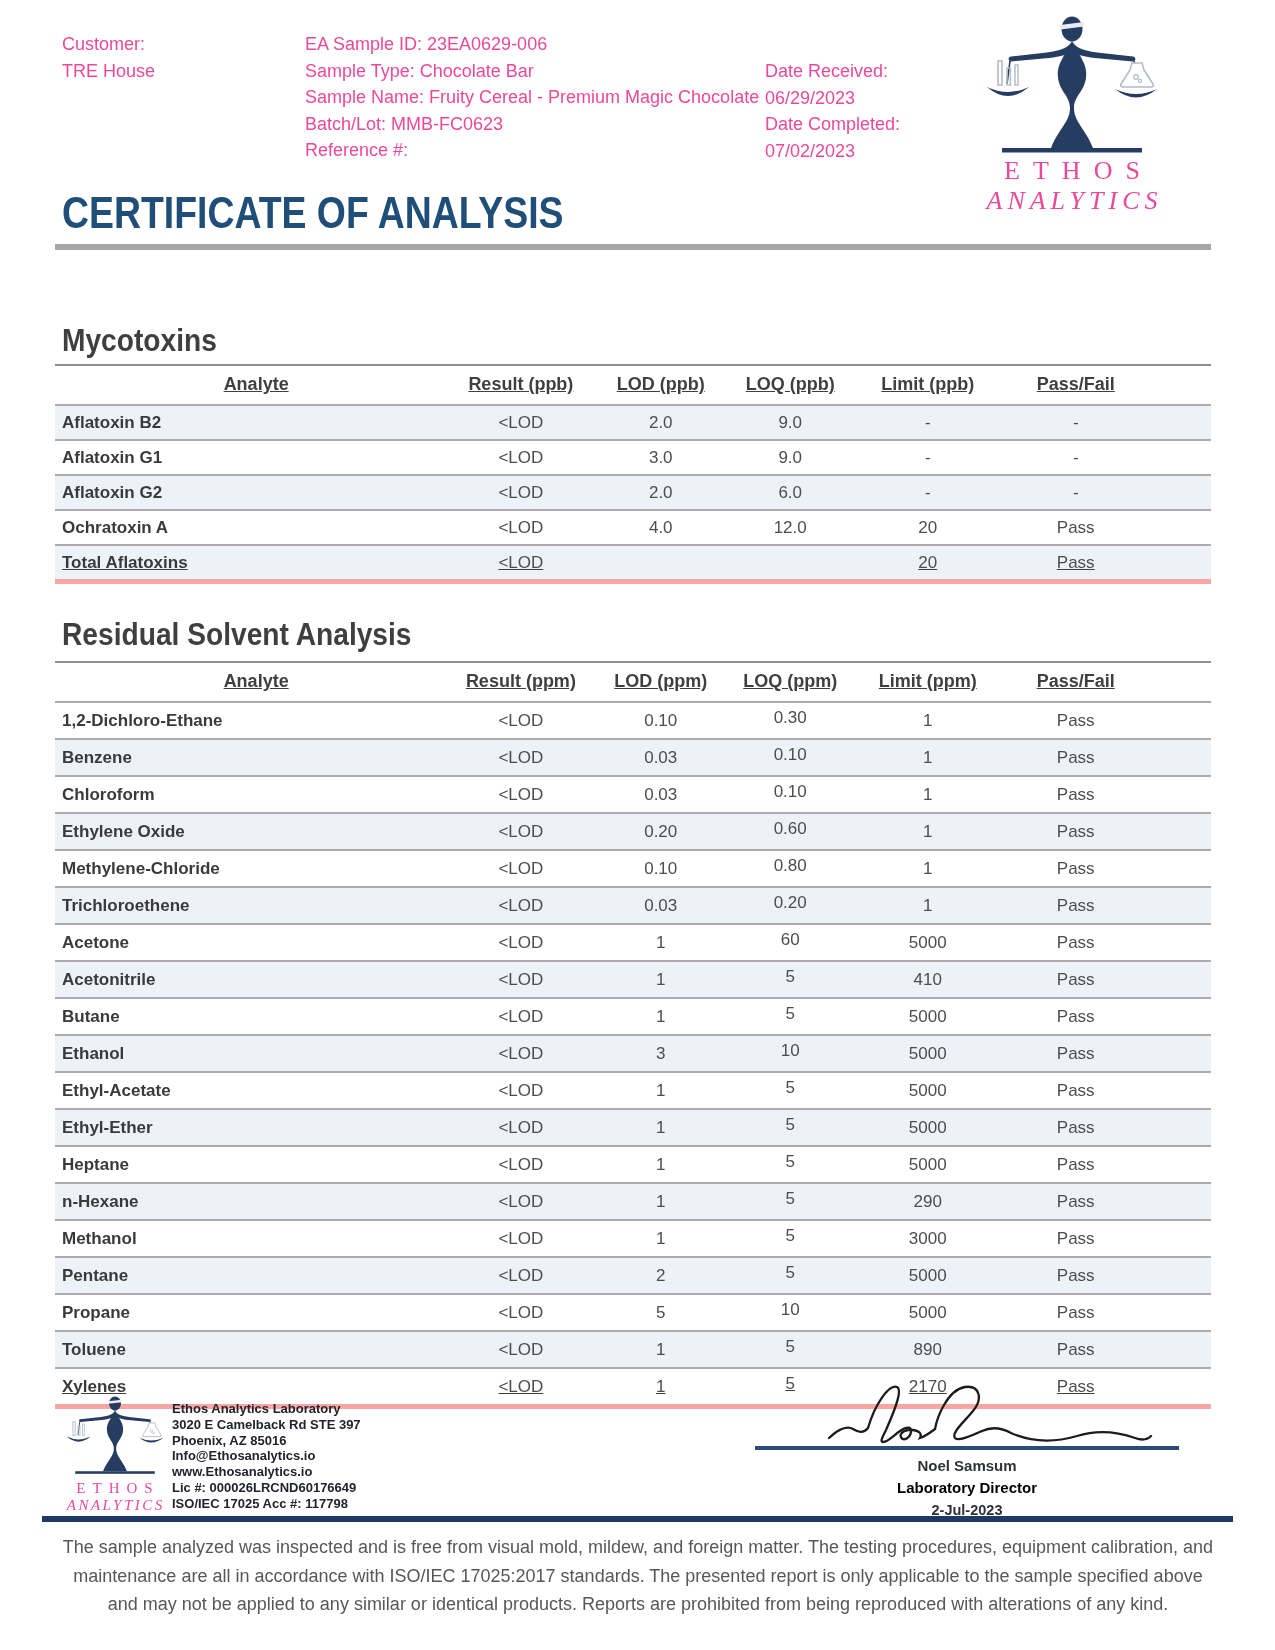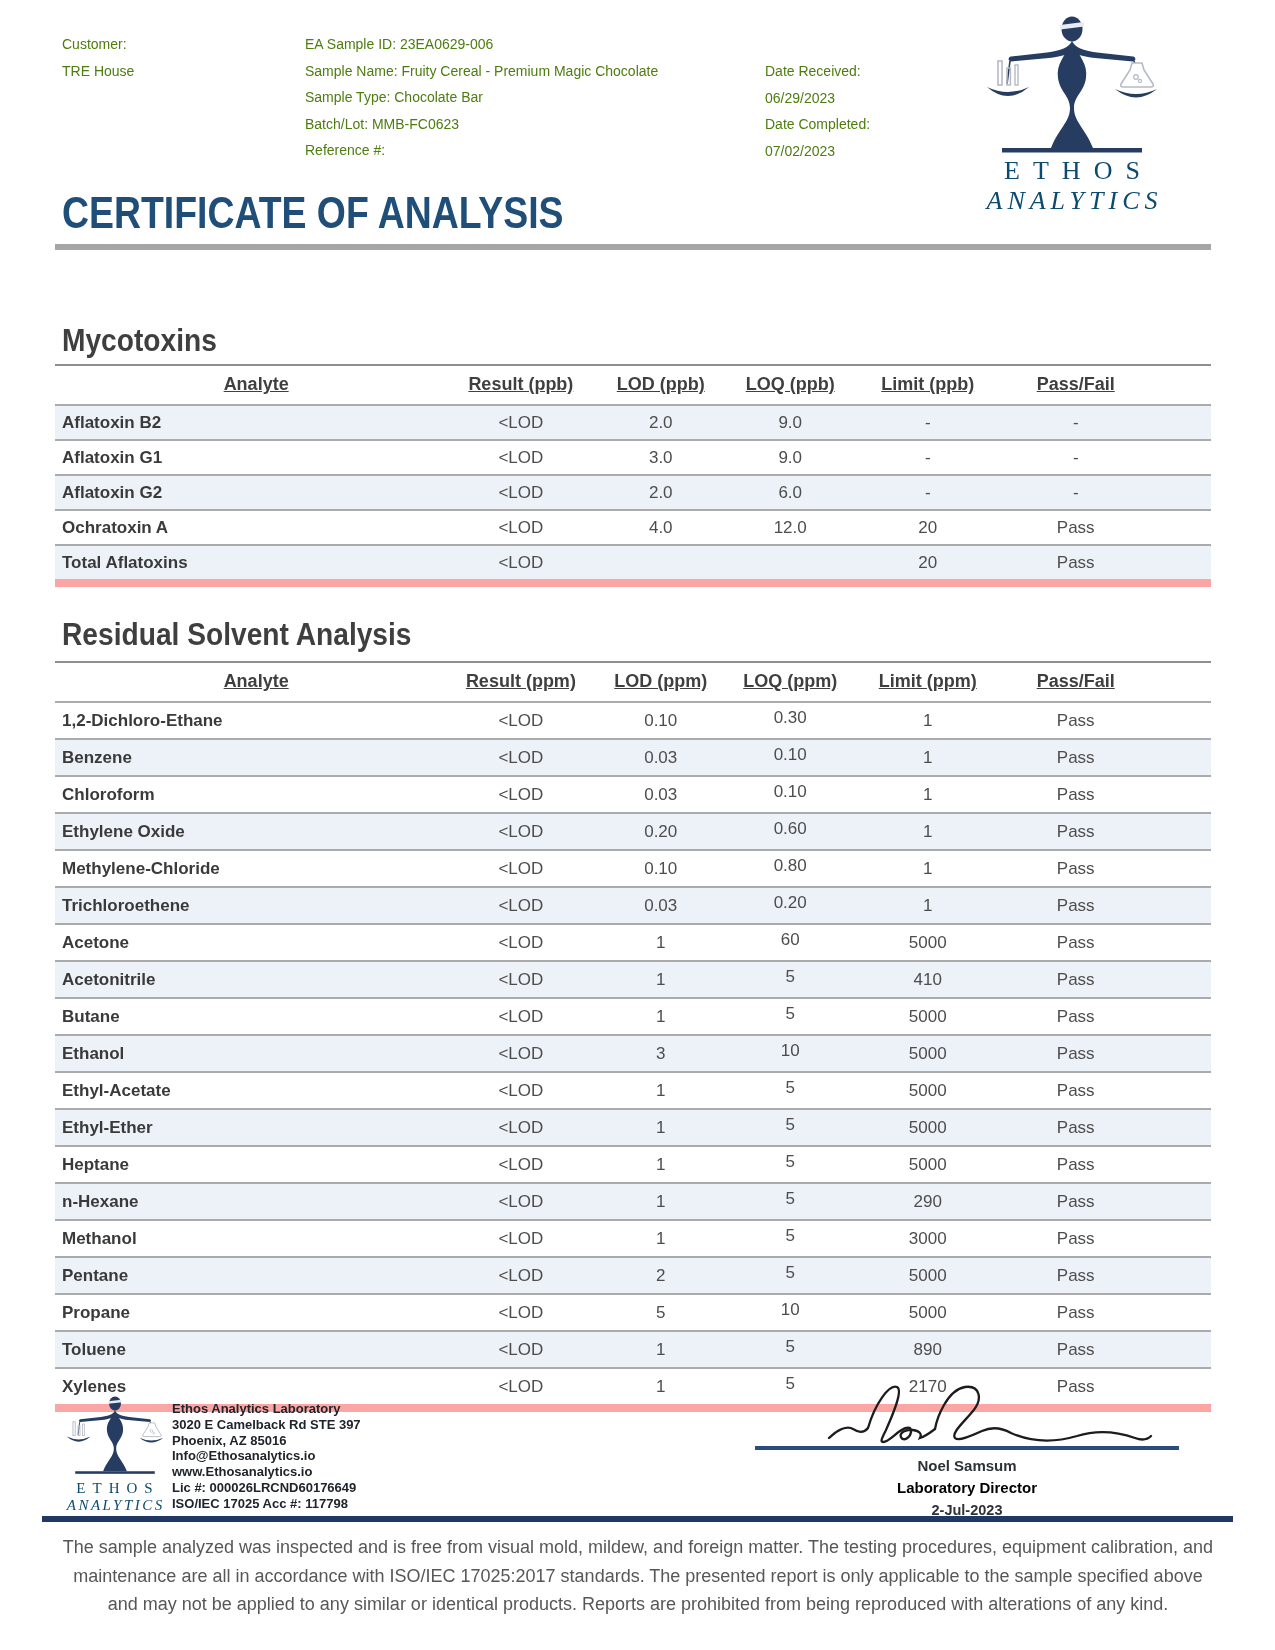--- a/index.html
+++ b/index.html
@@ -13,29 +13,29 @@
     --sig-navy:#2b4d7e;
   }
   html,body{margin:0;padding:0;background:#ffffff;}
   .page{
     position:relative;width:1275px;height:1650px;background:#ffffff;overflow:hidden;
     font-family:"Liberation Sans",sans-serif;color:var(--ink);
   }
   .abs{position:absolute;}
 
   
-  .info-block{font-size:14px;line-height:26.5px;color:#4d7c0f;white-space:nowrap;}
+  .info-block{font-size:18px;line-height:26.5px;color:#ec4899;white-space:nowrap;}
   .customer-block{left:62px;top:31px;}
   .sample-block{left:305px;top:31px;}
   .dates-block{left:765px;top:31px;margin-top:27px;}
 
   
   .logo-block{left:972px;top:16px;width:200px;text-align:center;}
   .logo-block svg{display:block;margin:0 auto;}
-  .wordmark{font-family:"Liberation Serif",serif;color:#0c4a6e;}
+  .wordmark{font-family:"Liberation Serif",serif;color:#ec4899;}
   .wordmark .wm1{font-size:26px;letter-spacing:13px;line-height:30px;text-indent:13px;}
   .wordmark .wm2{font-size:26px;letter-spacing:5px;line-height:30px;text-indent:5px;font-style:italic;}
   .footer-logo{left:52px;top:1396px;width:125px;text-align:center;}
   .footer-logo .wm1{font-size:15px;letter-spacing:7px;line-height:17px;text-indent:7px;}
   .footer-logo .wm2{font-size:15px;letter-spacing:2.5px;line-height:17px;text-indent:2.5px;}
 
   
   .coa-title{left:62px;top:188px;font-size:44px;font-weight:bold;color:var(--title-blue);
     transform:scaleX(0.85);transform-origin:left top;white-space:nowrap;letter-spacing:0;}
   .title-rule{left:55px;top:244px;width:1156px;height:6px;background:var(--rule-gray);}
@@ -59,21 +59,21 @@
   .coa-table th:nth-child(3){width:13.2%;}
   .coa-table th:nth-child(4){width:9.2%;margin-left:35px;}
   .coa-table th:nth-child(5){width:14.6%;}
   .coa-table th:nth-child(6){width:11%;}
   .coa-table th:nth-child(7){width:6.2%;}
   .coa-table td{font-size:17px;color:#4d4d4d;text-align:center;vertical-align:middle;}
   .tbl1 td{height:31px;}
   .tbl2 td{height:29px;}
   .coa-table td:first-child{text-align:left;font-weight:bold;color:#3a3a3a;padding-left:7px;}
   .coa-table tbody tr{border-top:2px solid #ababab;}
-  .coa-table tbody tr:last-child{border-bottom:8px solid #fca5a5;}
+  .coa-table tbody tr:last-child{border-bottom:5px solid #fca5a5;text-decoration:underline;}
   .stripe-odd tbody tr:nth-child(odd){background:var(--stripe);}
   .stripe-even tbody tr:nth-child(even){background:var(--stripe);}
   
   .tbl2 td:nth-child(4){vertical-align:top;padding-top:5px;}
 
   
   .lab-info{left:172px;top:1401px;font-size:13px;font-weight:bold;line-height:15.8px;color:#20242b;}
   .sig-area{left:755px;top:1378px;width:424px;text-align:center;}
   .sig-squiggle{position:absolute;left:68px;top:2px;}
   .sig-line{margin-top:68px;height:4px;background:var(--sig-navy);}
@@ -121,22 +121,22 @@
 
 <div class="page">
 
   <div class="abs info-block customer-block">
     <div>Customer:</div>
     <div>TRE House</div>
   </div>
 
   <div class="abs info-block sample-block">
     <div>EA Sample ID: 23EA0629-006</div>
+    <div>Sample Type: Chocolate Bar</div>
     <div>Sample Name: Fruity Cereal - Premium Magic Chocolate</div>
-    <div>Sample Type: Chocolate Bar</div>
     <div>Batch/Lot: MMB-FC0623</div>
     <div>Reference #:</div>
   </div>
 
   <div class="abs info-block dates-block">
     <div>Date Received:</div>
     <div>06/29/2023</div>
     <div>Date Completed:</div>
     <div>07/02/2023</div>
   </div>

